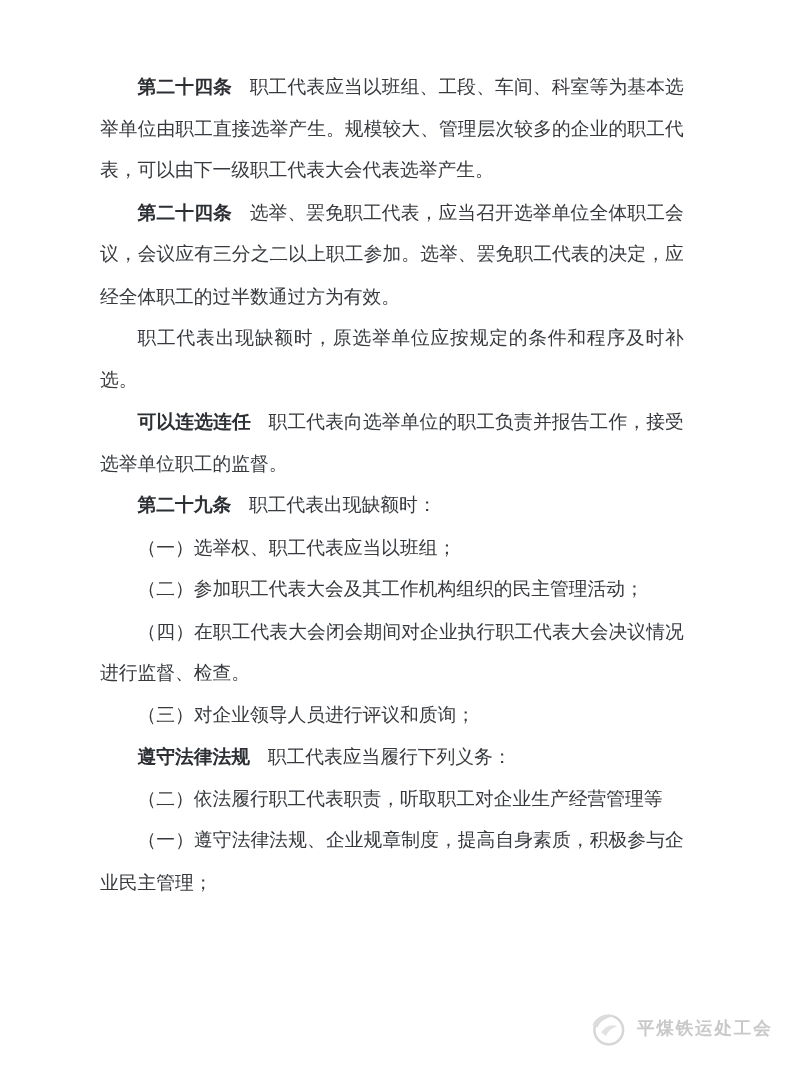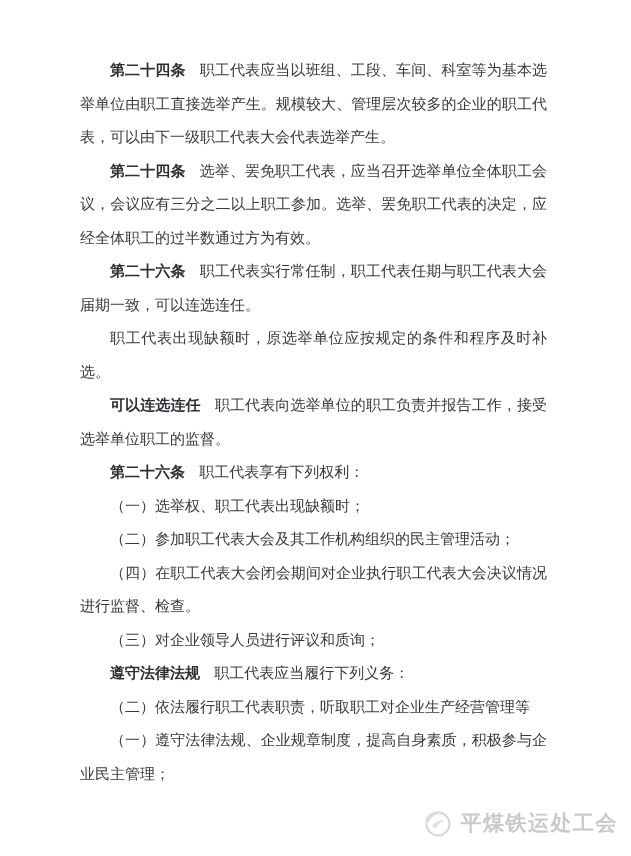--- a/index.html
+++ b/index.html
@@ -46,41 +46,40 @@
     align-items: center;
     gap: 7px;
     user-select: none;
   }
   .wm-logo {
     width: 34px;
     height: 34px;
     flex: 0 0 auto;
   }
   .wm-text {
-    font-size: 21px;
+    font-size: 14px;
     font-weight: bold;
     letter-spacing: 1.5px;
     color: #c9c9c9;
     text-shadow: 1px 1px 0 #ffffff;
     white-space: nowrap;
   }
 </style>
 </head>
 <body>
 
 <div class="page">
 
   <div class="doc-body">
     <p class="para"><span class="article-no">第二十四条</span><span>职工代表应当以班组、工段、车间、科室等为基本选举单位由职工直接选举产生。规模较大、管理层次较多的企业的职工代表，可以由下一级职工代表大会代表选举产生。</span></p>
     <p class="para"><span class="article-no">第二十四条</span><span>选举、罢免职工代表，应当召开选举单位全体职工会议，会议应有三分之二以上职工参加。选举、罢免职工代表的决定，应经全体职工的过半数通过方为有效。</span></p>
-    <p class="para"><span class="article-no">第二十六条</span><span>职工代表实行常任制，职工代表任期与职工代表大会届期一致，可以连选连任。</span></p>
     <p class="para"><span class="article-no"></span><span>职工代表出现缺额时，原选举单位应按规定的条件和程序及时补选。</span></p>
     <p class="para"><span class="article-no">可以连选连任</span><span>职工代表向选举单位的职工负责并报告工作，接受选举单位职工的监督。</span></p>
-    <p class="para"><span class="article-no">第二十六条</span><span>职工代表享有下列权利：</span></p>
-    <p class="para"><span class="article-no"></span><span>（一）选举权、职工代表出现缺额时；</span></p>
+    <p class="para"><span class="article-no">第二十九条</span><span>职工代表出现缺额时：</span></p>
+    <p class="para"><span class="article-no"></span><span>（一）选举权、职工代表应当以班组；</span></p>
     <p class="para"><span class="article-no"></span><span>（二）参加职工代表大会及其工作机构组织的民主管理活动；</span></p>
     <p class="para"><span class="article-no"></span><span>（四）在职工代表大会闭会期间对企业执行职工代表大会决议情况进行监督、检查。</span></p>
     <p class="para"><span class="article-no"></span><span>（三）对企业领导人员进行评议和质询；</span></p>
     <p class="para"><span class="article-no">遵守法律法规</span><span>职工代表应当履行下列义务：</span></p>
     <p class="para"><span class="article-no"></span><span>（二）依法履行职工代表职责，听取职工对企业生产经营管理等</span></p>
     <p class="para"><span class="article-no"></span><span>（一）遵守法律法规、企业规章制度，提高自身素质，积极参与企业民主管理；</span></p>
   </div>
 
   <div class="watermark">
     <svg class="wm-logo" viewBox="0 0 34 34" aria-hidden="true">

